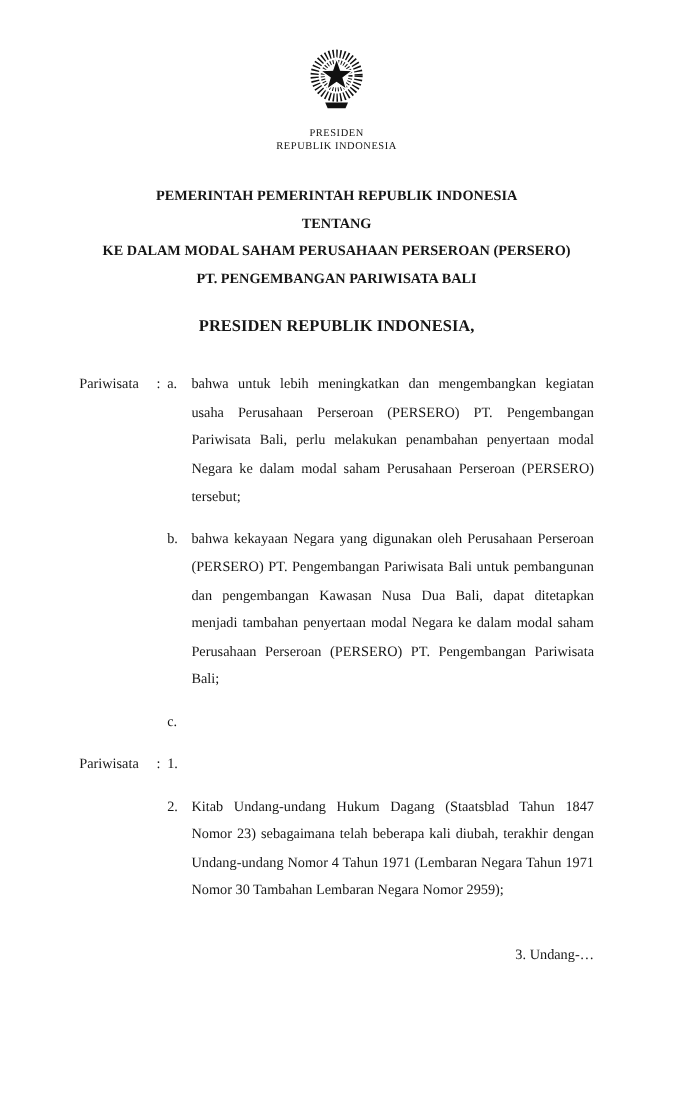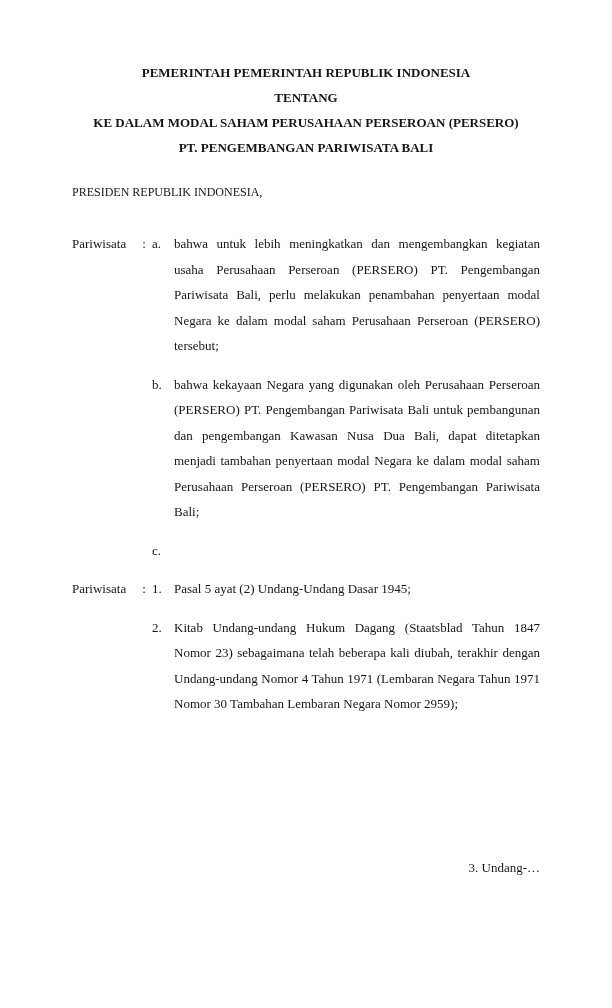--- a/index.html
+++ b/index.html
@@ -30,22 +30,23 @@
   }
   .title-block {
     margin-top: 26px;
     text-align: center;
     font-weight: bold;
     font-size: 13px;
     line-height: 25px;
   }
   .salutation {
     margin-top: 20px;
-    font-weight: normal;
-    font-size: 12px;
+    text-align: center;
+    font-weight: bold;
+    font-size: 15px;
     line-height: 25px;
   }
   .clauses { margin-top: 26px; }
   .clause-row {
     display: grid;
     grid-template-columns: 64px 16px 22px 1fr;
     font-size: 13px;
     line-height: 25.5px;
     margin-bottom: 13px;
   }
@@ -60,20 +61,32 @@
     top: 855px;
     font-size: 13px;
     line-height: 25px;
   }
 </style>
 </head>
 <body>
 
 <div class="page">
 
+  <div class="letterhead">
+    <span class="seal-wrap">
+      <svg width="76" height="74" viewBox="0 0 100 100" aria-hidden="true">
+        <circle cx="50" cy="47" r="27" fill="none" stroke="#111111" stroke-width="10" stroke-dasharray="1.8,2.7"></circle>
+        <circle cx="50" cy="47" r="17" fill="none" stroke="#111111" stroke-width="5" stroke-dasharray="1.2,2.2"></circle>
+        <polygon points="50,26 54.9,40.3 70,40.7 58,49.6 62.3,64.1 50,55.5 37.7,64.1 42,49.6 30,40.7 45.1,40.3" fill="#111111" stroke="#ffffff" stroke-width="1.6"></polygon>
+        <path d="M36 80 L64 80 L61 87 L39 87 Z" fill="#111111"></path>
+      </svg>
+    </span>
+    <div class="seal-title">PRESIDEN</div>
+    <div class="seal-subtitle">REPUBLIK INDONESIA</div>
+  </div>
 
   <div class="title-block">
     <div>PEMERINTAH PEMERINTAH REPUBLIK INDONESIA</div>
     <div>TENTANG</div>
     <div>KE DALAM MODAL SAHAM PERUSAHAAN PERSEROAN (PERSERO)</div>
     <div>PT. PENGEMBANGAN PARIWISATA BALI</div>
   </div>
 
   <div class="salutation">PRESIDEN REPUBLIK INDONESIA,</div>
 
@@ -96,21 +109,20 @@
     <div class="clause-row">
       <div class="clause-label"></div>
       <div class="clause-colon"></div>
       <div class="clause-marker">c.</div>
     </div>
 
     <div class="clause-row section-gap">
       <div class="clause-label">Pariwisata</div>
       <div class="clause-colon">:</div>
       <div class="clause-marker">1.</div>
-      <div class="clause-text">Pasal 5 ayat (2) Undang-Undang Dasar 1945;</div>
     </div>
 
     <div class="clause-row">
       <div class="clause-label"></div>
       <div class="clause-colon"></div>
       <div class="clause-marker">2.</div>
       <div class="clause-text">Kitab Undang-undang Hukum Dagang (Staatsblad Tahun 1847 Nomor 23) sebagaimana telah beberapa kali diubah, terakhir dengan Undang-undang Nomor 4 Tahun 1971 (Lembaran Negara Tahun 1971 Nomor 30 Tambahan Lembaran Negara Nomor 2959);</div>
     </div>
 
   </div>

